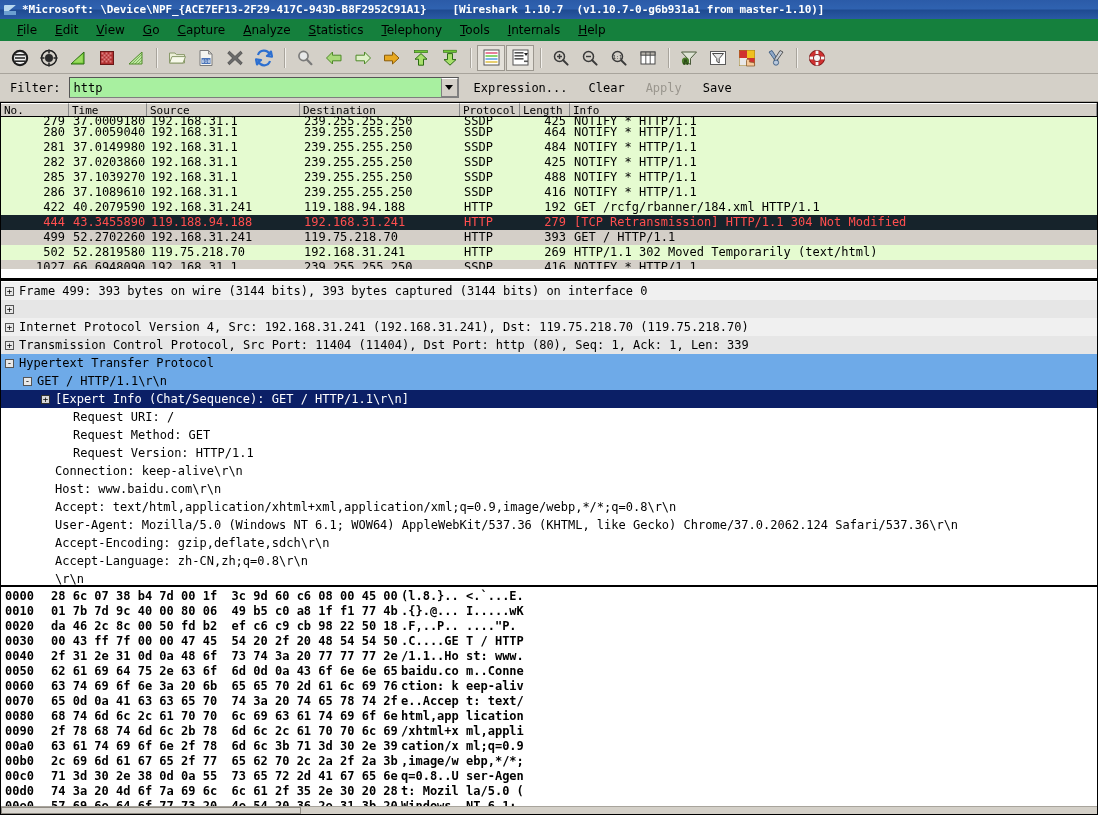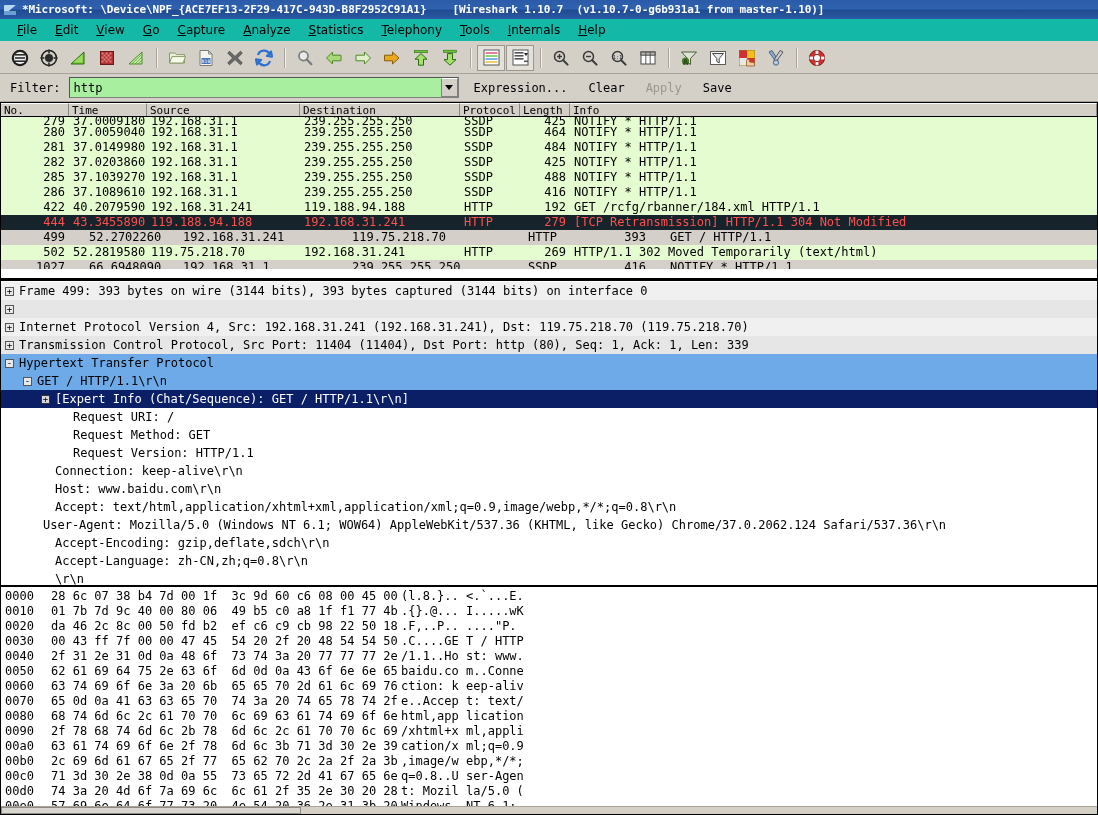--- a/index.html
+++ b/index.html
@@ -37,21 +37,21 @@
     color: #ffffff;
     font-family: "DejaVu Sans Mono", monospace;
     font-size: 11px; font-weight: bold;
     white-space: pre;
     letter-spacing: -0.1px;
   }
 
   
   #menubar {
     height: 23px; flex: 0 0 23px;
-    background: #14b8a6;
+    background: #15803d;
     display: flex; align-items: center;
     padding-left: 8px;
     border-bottom: 1px solid #d4d0c8;
   }
   #menubar .menu-item {
     padding: 3px 9px;
     color: #000;
     font-family: "DejaVu Sans", sans-serif;
     font-size: 12px;
     cursor: default;
@@ -153,21 +153,21 @@
     overflow: hidden; white-space: nowrap;
     line-height: 13px;
     color: #000;
   }
   #list-rows { font-family: "DejaVu Sans Mono", monospace; font-size: 12px; }
   .prow { display: flex; height: 15px; line-height: 15px; white-space: nowrap; }
   .prow .c { overflow: hidden; padding: 0 4px; }
   .prow .c.num, .prow .c.time, .prow .c.len { text-align: right; }
   .prow.ssdp   { background: #e5fbd0; color: #000000; }
   .prow.bad    { background: #16232b; color: #ff4f4f; }
-  .prow.sel    { background: #d4cfc8; color: #000000; gap: 16px; }
+  .prow.sel    { background: #d4cfc8; color: #000000; }
   .prow.clip   { height: 8px; line-height: 8px; overflow: hidden; }
   .prow.clipbot { height: 9px; line-height: 15px; overflow: hidden; }
 
   
   #detail-rows { font-family: "DejaVu Sans Mono", monospace; font-size: 12px; padding-top: 1px; }
   .drow { height: 18px; line-height: 18px; white-space: nowrap; display:flex; align-items:center; color:#000;}
   .drow .exp {
     width: 9px; height: 9px; border: 1px solid #555; background: #e8e8e8;
     display: inline-flex; align-items: center; justify-content: center;
     font-size: 9px; line-height: 7px; font-family: "DejaVu Sans Mono", monospace;
@@ -179,20 +179,21 @@
   .drow.alt0 { background: #f0f0f0; }
   .drow.alt1 { background: #e6e6e6; }
   .drow .txt { overflow:hidden; }
 
   
   #bytes-rows {
     font-family: "DejaVu Sans Mono", monospace;
     font-size: 12px; line-height: 15px; color: #000;
     padding: 2px 0 0 4px;
     white-space: pre;
+    font-weight: bold;
   }
   .brow { height: 15px; display: flex; }
   .brow .off { width: 46px; }
   .brow .hex { width: 350px; }
   .brow .asc { }
 
   
   #bytes-hscroll {
     position: absolute; left: 0; right: 0; bottom: 0; height: 8px;
     background: #d4d0c8; border-top: 1px solid #a8a49c;
@@ -652,21 +653,21 @@
             <span class="txt">Connection: keep-alive\r\n</span>
           </div>
           <div class="drow" style="padding-left: 40px;">
             <span style="display: inline-block; width: 14px; flex: 0 0 14px;"></span>
             <span class="txt">Host: www.baidu.com\r\n</span>
           </div>
           <div class="drow" style="padding-left: 40px;">
             <span style="display: inline-block; width: 14px; flex: 0 0 14px;"></span>
             <span class="txt">Accept: text/html,application/xhtml+xml,application/xml;q=0.9,image/webp,*/*;q=0.8\r\n</span>
           </div>
-          <div class="drow" style="padding-left: 28px;">
+          <div class="drow" style="padding-left: 40px;">
             <span style="display: inline-block; width: 14px; flex: 0 0 14px;"></span>
             <span class="txt">User-Agent: Mozilla/5.0 (Windows NT 6.1; WOW64) AppleWebKit/537.36 (KHTML, like Gecko) Chrome/37.0.2062.124 Safari/537.36\r\n</span>
           </div>
           <div class="drow" style="padding-left: 40px;">
             <span style="display: inline-block; width: 14px; flex: 0 0 14px;"></span>
             <span class="txt">Accept-Encoding: gzip,deflate,sdch\r\n</span>
           </div>
           <div class="drow" style="padding-left: 40px;">
             <span style="display: inline-block; width: 14px; flex: 0 0 14px;"></span>
             <span class="txt">Accept-Language: zh-CN,zh;q=0.8\r\n</span>

